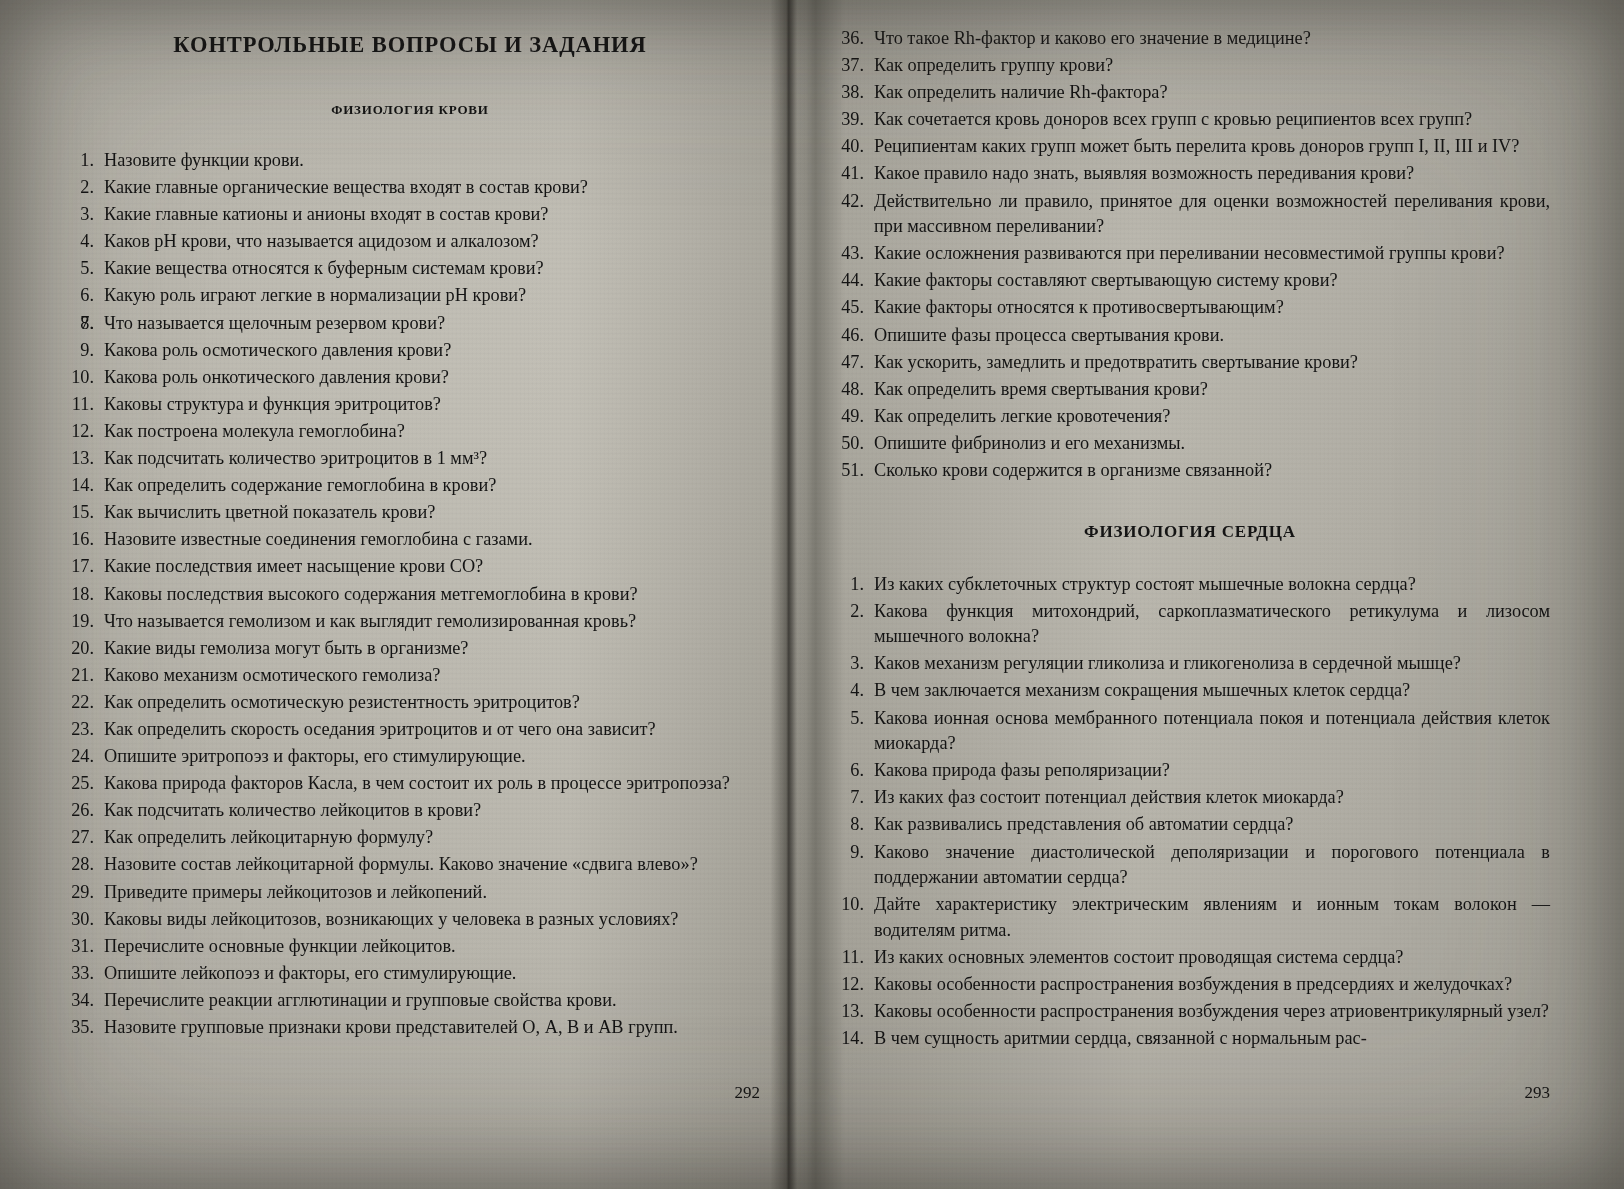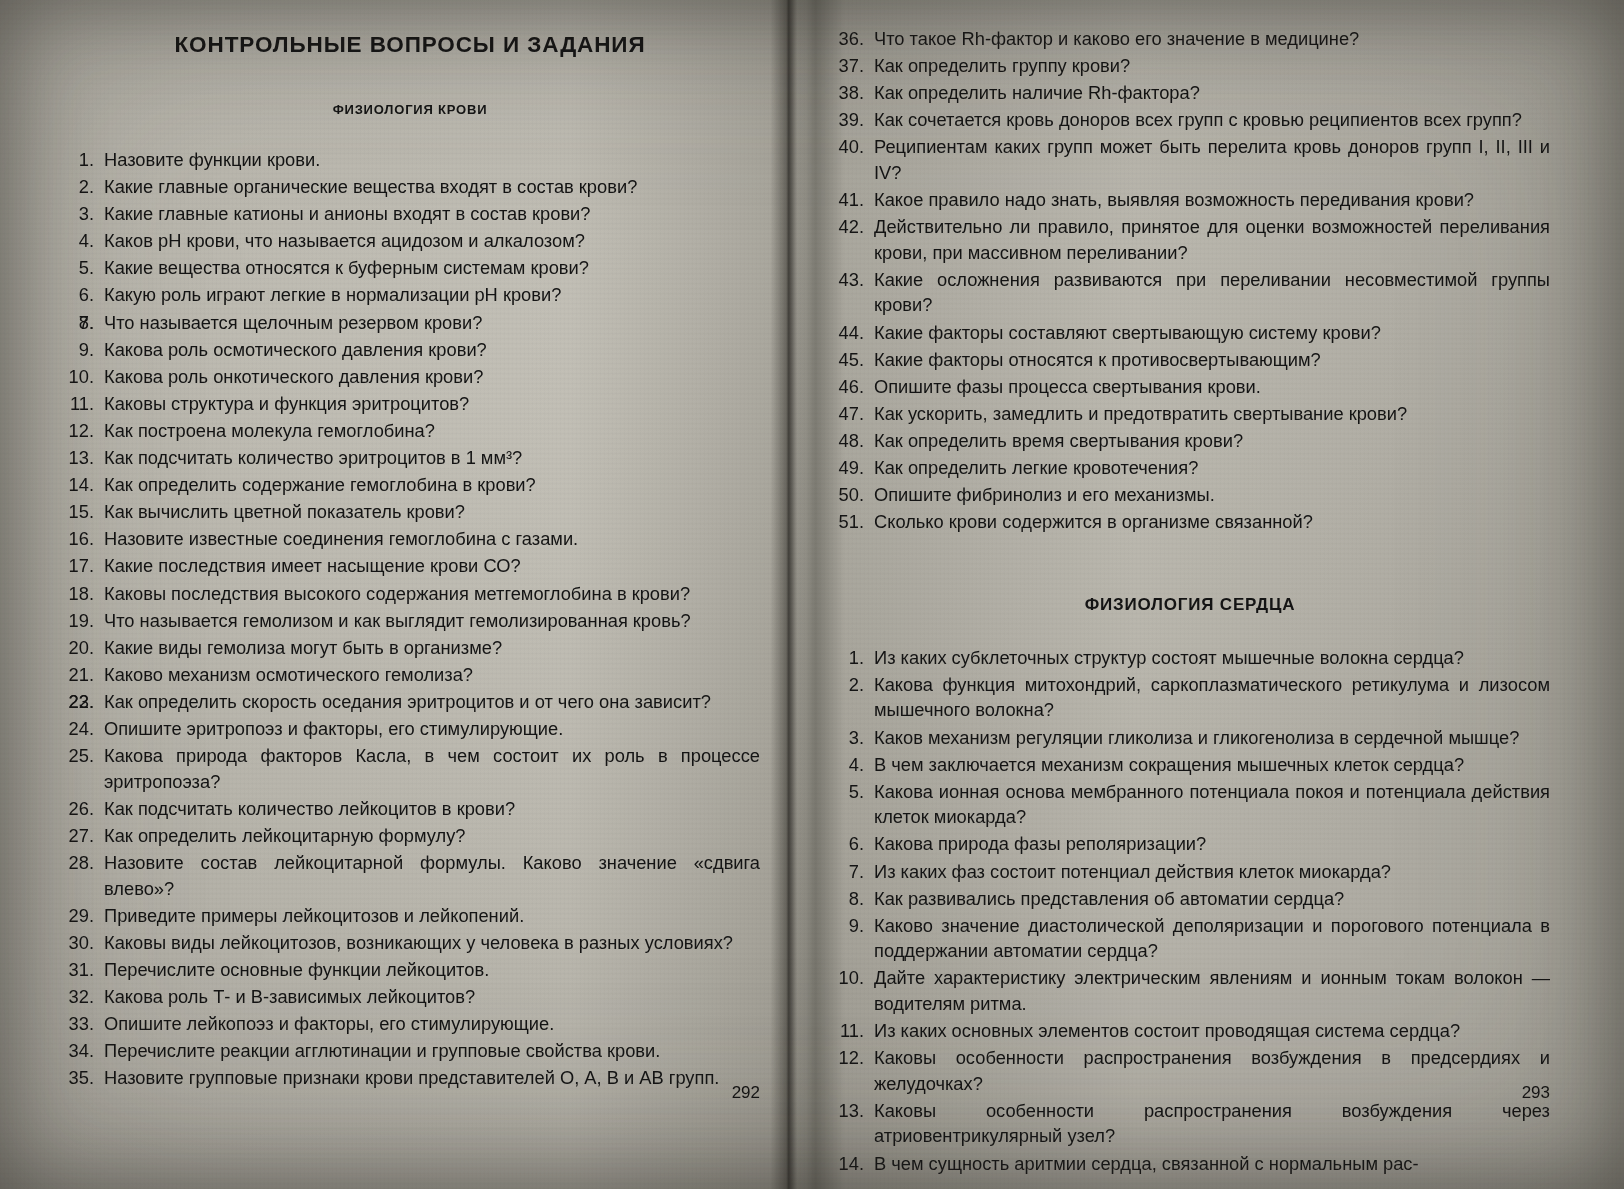--- a/index.html
+++ b/index.html
@@ -8,21 +8,21 @@
     background: #6e6c63;
   }
   .page {
     position: relative;
     width: 1624px;
     height: 1189px;
     overflow: hidden;
     background:
       radial-gradient(ellipse at 20% 30%, rgba(255,255,255,0.05), rgba(0,0,0,0.06) 70%),
       linear-gradient(90deg, #b9b6ac 0%, #c3c0b6 35%, #a9a69c 49%, #7d7b72 50.2%, #adaaa0 52%, #c2bfb5 70%, #b4b1a7 100%);
-    font-family: Liberation Sans, sans-serif;
+    font-family: Liberation Serif, serif;
     color: #141414;
   }
   .grain {
     position: absolute;
     inset: 0;
     pointer-events: none;
     background-image:
       repeating-linear-gradient(0deg, rgba(0,0,0,0.035) 0px, rgba(0,0,0,0.0) 2px, rgba(255,255,255,0.02) 3px, rgba(0,0,0,0.02) 5px),
       repeating-linear-gradient(90deg, rgba(0,0,0,0.03) 0px, rgba(255,255,255,0.015) 2px, rgba(0,0,0,0.015) 4px);
     mix-blend-mode: multiply;
@@ -63,21 +63,21 @@
     font-weight: bold;
     font-size: 13px;
     letter-spacing: 0.8px;
     margin-top: 44px;
   }
   .section-title-right {
     text-align: center;
     font-weight: bold;
     font-size: 17px;
     letter-spacing: 0.8px;
-    margin-top: 60px;
+    margin-top: 38px;
   }
   ol.qlist {
     list-style: none;
     margin: 0;
     padding: 0;
   }
   ol.qlist.first { margin-top: 30px; }
   ol.qlist.cont  { margin-top: 0; }
   ol.qlist li {
     position: relative;
@@ -127,31 +127,30 @@
         <li><span class="num">12.</span><span>Как построена молекула гемоглобина?</span></li>
         <li><span class="num">13.</span><span>Как подсчитать количество эритроцитов в 1 мм³?</span></li>
         <li><span class="num">14.</span><span>Как определить содержание гемоглобина в крови?</span></li>
         <li><span class="num">15.</span><span>Как вычислить цветной показатель крови?</span></li>
         <li><span class="num">16.</span><span>Назовите известные соединения гемоглобина с газами.</span></li>
         <li><span class="num">17.</span><span>Какие последствия имеет насыщение крови СО?</span></li>
         <li><span class="num">18.</span><span>Каковы последствия высокого содержания метгемоглобина в крови?</span></li>
         <li><span class="num">19.</span><span>Что называется гемолизом и как выглядит гемолизированная кровь?</span></li>
         <li><span class="num">20.</span><span>Какие виды гемолиза могут быть в организме?</span></li>
         <li><span class="num">21.</span><span>Каково механизм осмотического гемолиза?</span></li>
-        <li><span class="num">22.</span></li>
+        <li><span class="num">22.</span><span>Как определить осмотическую резистентность эритроцитов?</span></li>
         <li><span class="num">23.</span><span>Как определить скорость оседания эритроцитов и от чего она зависит?</span></li>
         <li><span class="num">24.</span><span>Опишите эритропоэз и факторы, его стимулирующие.</span></li>
         <li><span class="num">25.</span><span>Какова природа факторов Касла, в чем состоит их роль в процессе эритропоэза?</span></li>
         <li><span class="num">26.</span><span>Как подсчитать количество лейкоцитов в крови?</span></li>
         <li><span class="num">27.</span><span>Как определить лейкоцитарную формулу?</span></li>
         <li><span class="num">28.</span><span>Назовите состав лейкоцитарной формулы. Каково значение «сдвига влево»?</span></li>
         <li><span class="num">29.</span><span>Приведите примеры лейкоцитозов и лейкопений.</span></li>
         <li><span class="num">30.</span><span>Каковы виды лейкоцитозов, возникающих у человека в разных условиях?</span></li>
         <li><span class="num">31.</span><span>Перечислите основные функции лейкоцитов.</span></li>
-        <li><span class="num">32.</span><span>Какова роль Т- и В-зависимых лейкоцитов?</span></li>
         <li><span class="num">33.</span><span>Опишите лейкопоэз и факторы, его стимулирующие.</span></li>
         <li><span class="num">34.</span><span>Перечислите реакции агглютинации и групповые свойства крови.</span></li>
         <li><span class="num">35.</span><span>Назовите групповые признаки крови представителей О, А, В и АВ групп.</span></li>
       </ol>
     <div class="folio">292</div>
   </div>
 
   <div class="col col-right">
     <div class="rtl-pad"></div>
     <ol class="qlist cont" id="right-blood-questions">

